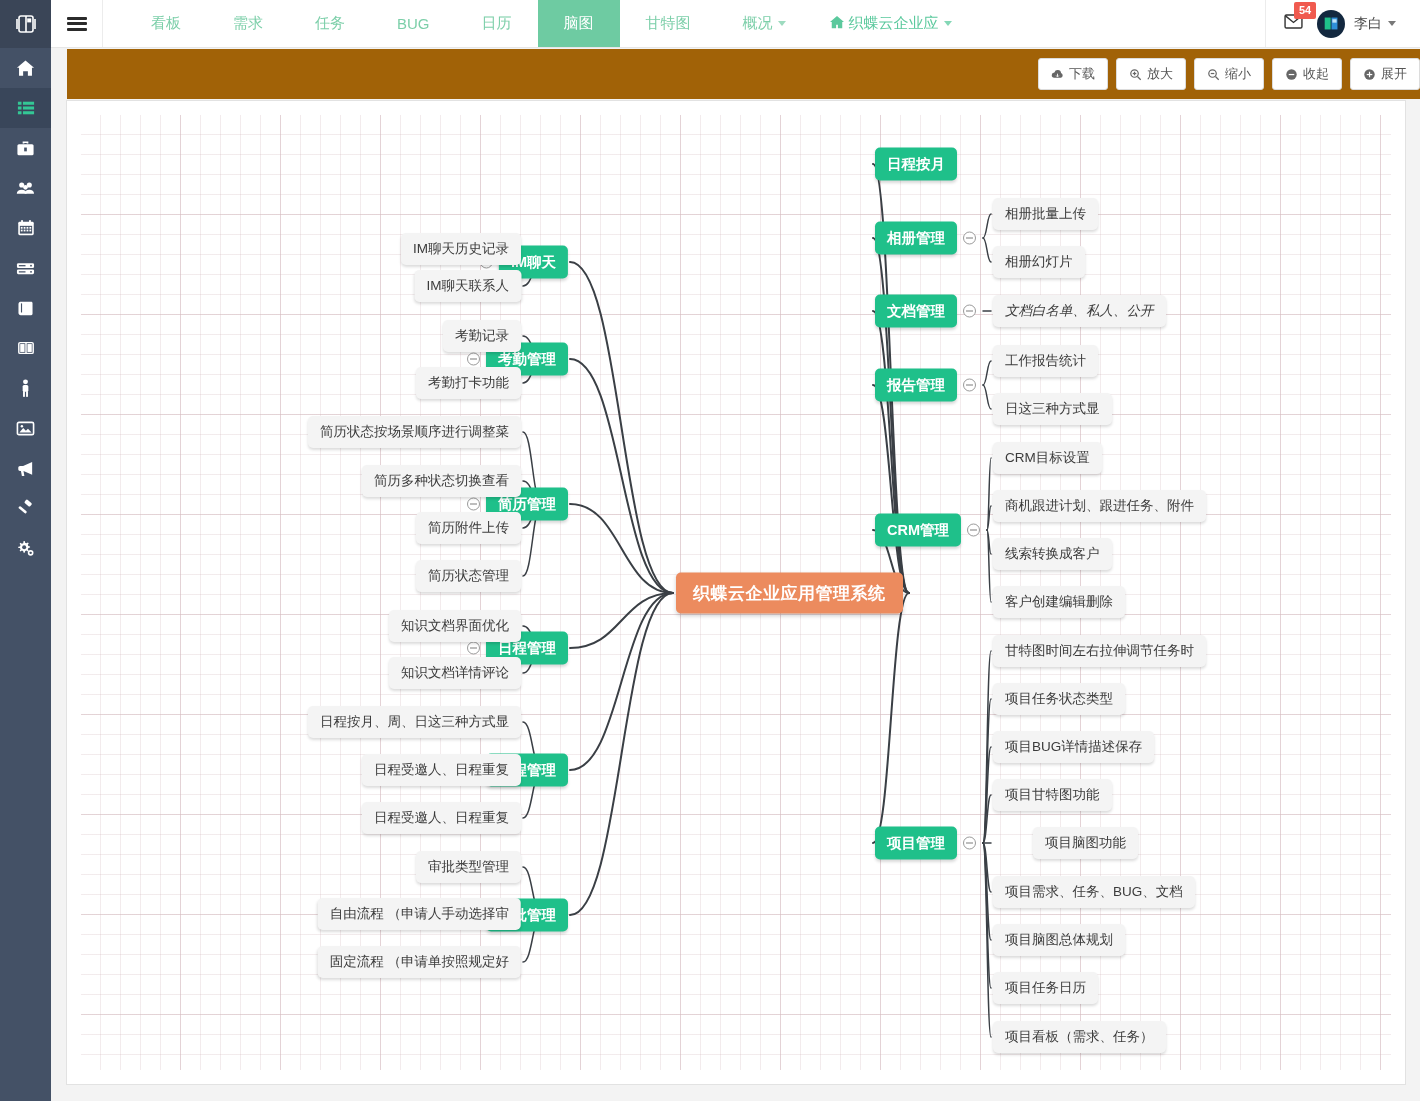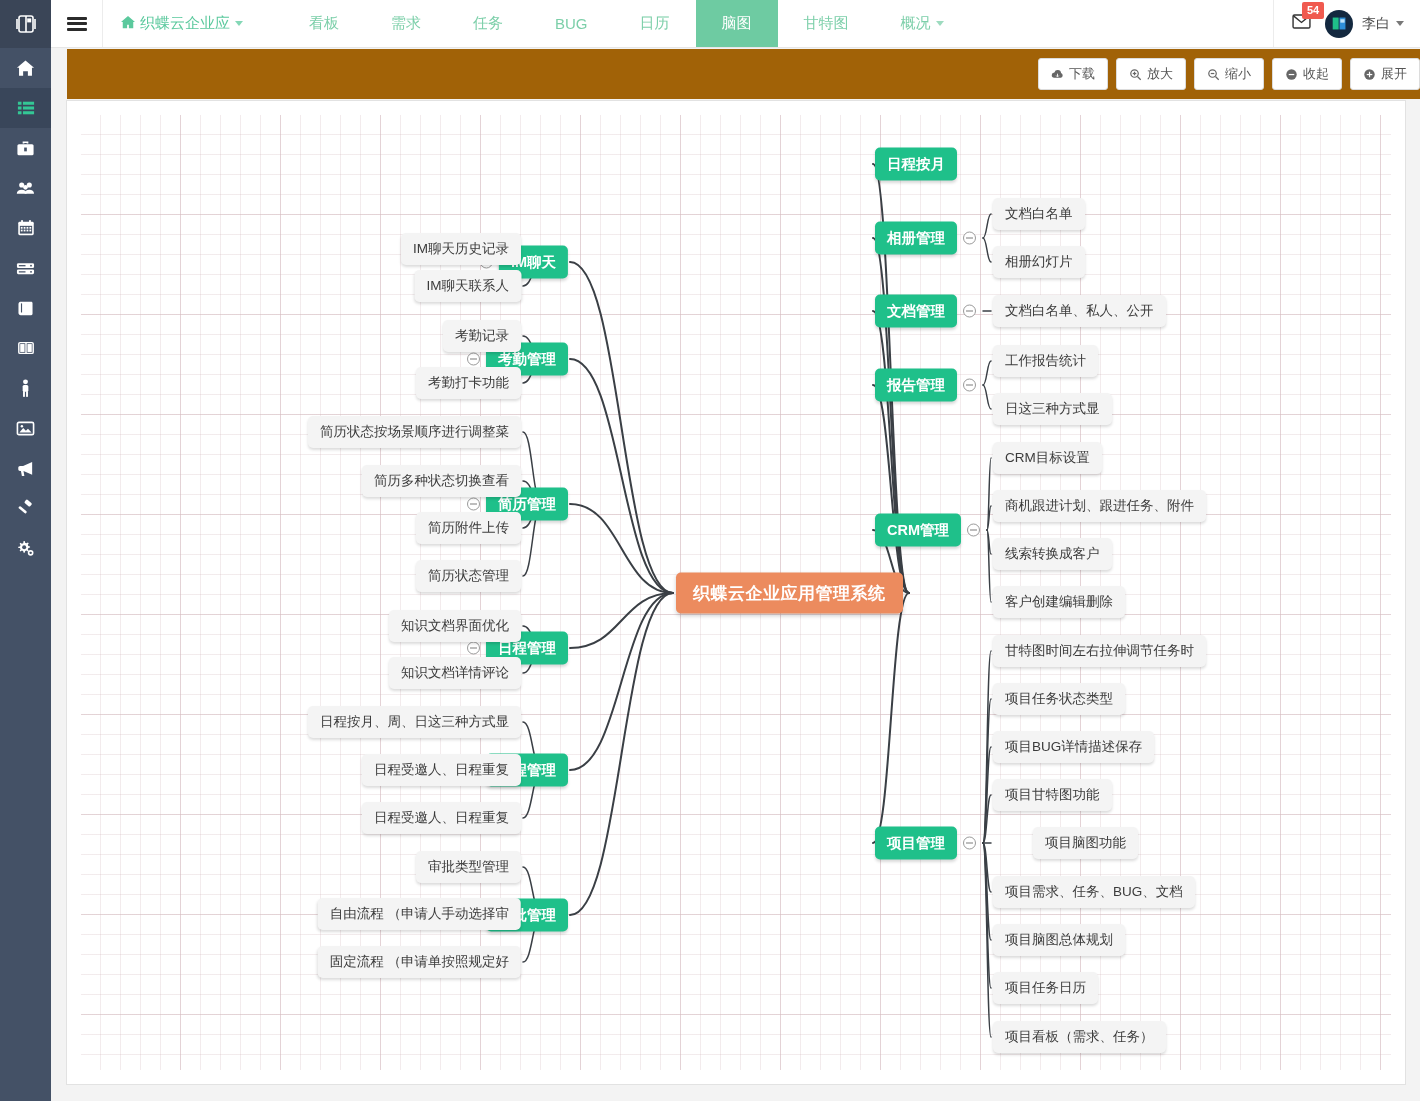--- a/index.html
+++ b/index.html
@@ -43,21 +43,21 @@
   }
   #proj-drop .home { color: #5bc99d; font-size: 14px; }
   .caret { display:inline-block; width:0;height:0;border-left:4px solid transparent;border-right:4px solid transparent;border-top:5px solid currentColor; opacity:.75; }
   #nav { display: flex; align-items: stretch; margin-left: 22px; }
   #nav .tab {
     display: flex; align-items: center; justify-content: center;
     padding: 0 26px; font-size: 15px; color: #7ccfa9; cursor: pointer;
     white-space: nowrap; gap: 5px;
   }
   #nav .tab.active { background: #6ecba2; color: #ffffff; }
-  #topright { margin-left: auto; display: flex; align-items: center; padding-right: 16px; border-left: 1px solid #ececec; }
+  #topright { margin-left: auto; display: flex; align-items: center; padding-right: 24px; border-left: 1px solid #ececec; }
   #mailwrap { position: relative; margin: 0 14px 0 18px; cursor: pointer; }
   #badge {
     position: absolute; left: 10px; top: -12px; background: #f05a4f; color: #fff;
     font-size: 11px; line-height: 1; padding: 3px 5px; border-radius: 2px; font-weight: bold;
   }
   #avatar {
     width: 28px; height: 28px; border-radius: 50%; background: #13283f;
     display: flex; align-items: center; justify-content: center; margin-right: 9px;
   }
   #username { font-size: 14px; color: #4b4b4b; display: flex; align-items: center; gap: 6px; cursor: pointer; }
@@ -274,56 +274,56 @@
   </div>
 
   <div id="topbar">
     <div id="hamburger">
       <div>
           <span class="bar"></span>
           <span class="bar"></span>
           <span class="bar"></span>
         </div>
     </div>
+    <div id="nav">
+        <div class="tab">
+          <span>看板</span>
+        </div>
+        <div class="tab">
+          <span>需求</span>
+        </div>
+        <div class="tab">
+          <span>任务</span>
+        </div>
+        <div class="tab">
+          <span>BUG</span>
+        </div>
+        <div class="tab">
+          <span>日历</span>
+        </div>
+        <div class="tab active">
+          <span>脑图</span>
+        </div>
+        <div class="tab">
+          <span>甘特图</span>
+        </div>
+        <div class="tab">
+          <span>概况</span>
+          <span class="caret"></span>
+        </div>
+      </div>
     <div id="proj-drop">
       <span class="home">
         <svg width="14" height="14" viewBox="0 0 16 16" fill="#5bc99d">
             <path d="M8 1 0 8h2v7h5v-4h2v4h5V8h2z"></path>
           </svg>
       </span>
       <span>织蝶云企业应</span>
       <span class="caret"></span>
     </div>
-    <div id="nav">
-        <div class="tab">
-          <span>看板</span>
-        </div>
-        <div class="tab">
-          <span>需求</span>
-        </div>
-        <div class="tab">
-          <span>任务</span>
-        </div>
-        <div class="tab">
-          <span>BUG</span>
-        </div>
-        <div class="tab">
-          <span>日历</span>
-        </div>
-        <div class="tab active">
-          <span>脑图</span>
-        </div>
-        <div class="tab">
-          <span>甘特图</span>
-        </div>
-        <div class="tab">
-          <span>概况</span>
-          <span class="caret"></span>
-        </div>
-      </div>
     <div id="topright">
       <div id="mailwrap">
         <span>
           <svg width="19" height="15" viewBox="0 0 20 16" fill="none" stroke="#333" stroke-width="1.5">
             <rect x="1" y="1" width="18" height="14" rx="1.5"></rect>
               <path d="M1.5 2 10 9l8.5-7"></path>
           </svg>
         </span>
         <span id="badge">54</span>
       </div>
@@ -462,24 +462,24 @@
           <div class="node lvl1 anchor-right" style="left: 487px; top: 655px;"><div class="box">日程管理</div><div class="toggle tleft"></div></div>
           <div class="node lvl2 anchor-right" style="left: 440px; top: 607px;"><div class="box">日程按月、周、日这三种方式显</div></div>
           <div class="node lvl2 anchor-right" style="left: 440px; top: 655px;"><div class="box">日程受邀人、日程重复</div></div>
           <div class="node lvl2 anchor-right" style="left: 440px; top: 703px;"><div class="box">日程受邀人、日程重复</div></div>
           <div class="node lvl1 anchor-right" style="left: 487px; top: 800px;"><div class="box">审批管理</div><div class="toggle tleft"></div></div>
           <div class="node lvl2 anchor-right" style="left: 440px; top: 752px;"><div class="box">审批类型管理</div></div>
           <div class="node lvl2 anchor-right" style="left: 440px; top: 799px;"><div class="box">自由流程 （申请人手动选择审</div></div>
           <div class="node lvl2 anchor-right" style="left: 440px; top: 847px;"><div class="box">固定流程 （申请单按照规定好</div></div>
           <div class="node lvl1" style="left: 794px; top: 49px;"><div class="box">日程按月</div></div>
           <div class="node lvl1" style="left: 794px; top: 123px;"><div class="box">相册管理</div><div class="toggle tright"></div></div>
-          <div class="node lvl2" style="left: 912px; top: 99px;"><div class="box">文档白名单</div></div>
+          <div class="node lvl2" style="left: 912px; top: 99px;"><div class="box">相册批量上传</div></div>
           <div class="node lvl2" style="left: 912px; top: 147px;"><div class="box">相册幻灯片</div></div>
           <div class="node lvl1" style="left: 794px; top: 196px;"><div class="box">文档管理</div><div class="toggle tright"></div></div>
-          <div class="node lvl2" style="left: 912px; top: 196px;"><div class="box">文档白名单、私人、公开</div></div>
+          <div class="node lvl2" style="left: 912px; top: 196px; font-style: italic;"><div class="box">文档白名单、私人、公开</div></div>
           <div class="node lvl1" style="left: 794px; top: 270px;"><div class="box">报告管理</div><div class="toggle tright"></div></div>
           <div class="node lvl2" style="left: 912px; top: 246px;"><div class="box">工作报告统计</div></div>
           <div class="node lvl2" style="left: 912px; top: 294px;"><div class="box">日这三种方式显</div></div>
           <div class="node lvl1" style="left: 794px; top: 415px;"><div class="box">CRM管理</div><div class="toggle tright"></div></div>
           <div class="node lvl2" style="left: 912px; top: 343px;"><div class="box">CRM目标设置</div></div>
           <div class="node lvl2" style="left: 912px; top: 391px;"><div class="box">商机跟进计划、跟进任务、附件</div></div>
           <div class="node lvl2" style="left: 912px; top: 439px;"><div class="box">线索转换成客户</div></div>
           <div class="node lvl2" style="left: 912px; top: 487px;"><div class="box">客户创建编辑删除</div></div>
           <div class="node lvl1" style="left: 794px; top: 728px;"><div class="box">项目管理</div><div class="toggle tright"></div></div>
           <div class="node lvl2" style="left: 912px; top: 536px;"><div class="box">甘特图时间左右拉伸调节任务时</div></div>

